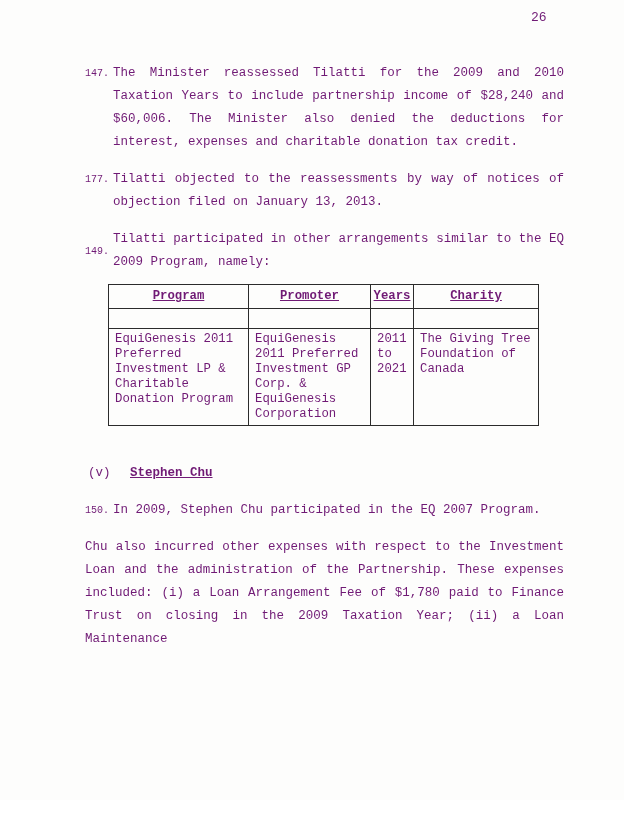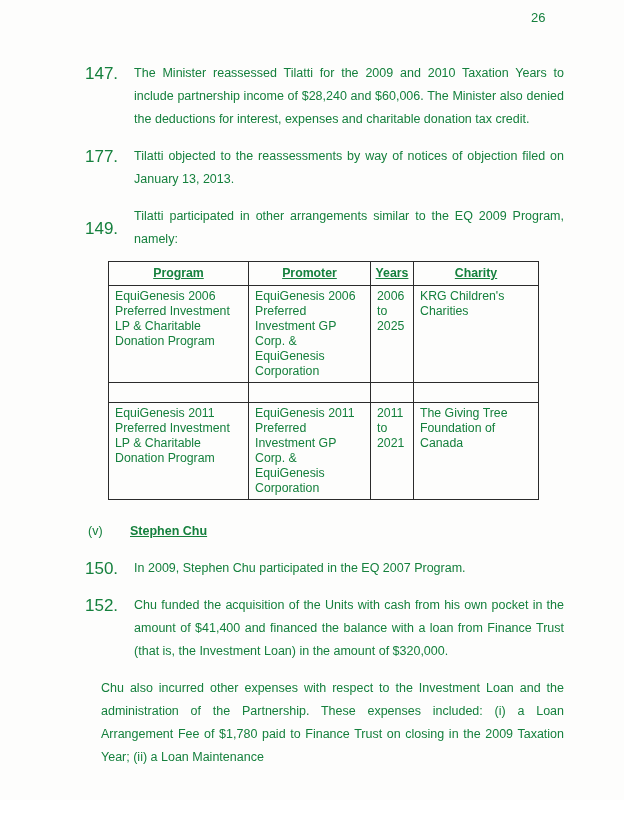--- a/index.html
+++ b/index.html
@@ -2,56 +2,55 @@
 <html><head>
 <meta charset="utf-8">
 <style>
   * { margin: 0; padding: 0; box-sizing: border-box; }
   html, body { background: #ffffff; }
   .page {
     position: relative;
     width: 624px;
     height: 800px;
     background: #fdfdfc;
-    font-family: Liberation Sans, sans-serif;
-    color: #15803d;
+    font-family: Liberation Mono, monospace;
+    color: #701a75;
     overflow: hidden;
   }
   .page-number {
     position: absolute;
     top: 10px;
     left: 531px;
     font-size: 13px;
   }
   .content {
     padding: 62px 60px 0 85px;
   }
   .para {
     display: flex;
     margin-bottom: 14px;
   }
   .para-num {
     flex: 0 0 28px;
-    font-size: 17px;
+    font-size: 10px;
     line-height: 23px;
   }
   .para-text {
     flex: 1;
     font-size: 12.5px;
     line-height: 23px;
     text-align: justify;
-    margin-left: 16px;
   }
   .para-149 { margin-bottom: 10px; align-items: center; }
   table.arrangements {
     border-collapse: collapse;
     table-layout: fixed;
     margin-left: 23px;
     width: 430px;
-    margin-bottom: 20px;
+    margin-bottom: 36px;
   }
   table.arrangements th,
   table.arrangements td {
     border: 1px solid #2b2b2b;
     font-size: 12.3px;
     vertical-align: top;
   }
   table.arrangements th {
     font-weight: bold;
     text-decoration: underline;
@@ -115,26 +114,20 @@
         <col class="col-years">
         <col class="col-charity">
       </colgroup>
       <tbody>
         <tr>
           <th>Program</th>
           <th>Promoter</th>
           <th>Years</th>
           <th>Charity</th>
         </tr>
-        <tr class="data-row">
-          <td>EquiGenesis 2006 Preferred Investment LP &amp; Charitable Donation Program</td>
-          <td>EquiGenesis 2006 Preferred Investment GP Corp. &amp; EquiGenesis Corporation</td>
-          <td>2006 to 2025</td>
-          <td>KRG Children's Charities</td>
-        </tr>
         <tr class="spacer-row">
           <td></td>
           <td></td>
           <td></td>
           <td></td>
         </tr>
         <tr class="data-row">
           <td>EquiGenesis 2011 Preferred Investment LP &amp; Charitable Donation Program</td>
           <td>EquiGenesis 2011 Preferred Investment GP Corp. &amp; EquiGenesis Corporation</td>
           <td>2011 to 2021</td>
@@ -147,23 +140,19 @@
       <span class="section-marker">(v)</span>
       <span class="section-title">Stephen Chu</span>
     </div>
 
     <div class="para">
       <div class="para-num">150.</div>
       <div class="para-text">In 2009, Stephen Chu participated in the EQ 2007 Program.</div>
     </div>
 
 
-    <div class="para">
-      <div class="para-num">152.</div>
-      <div class="para-text">Chu funded the acquisition of the Units with cash from his own pocket in the amount of $41,400 and financed the balance with a loan from Finance Trust (that is, the Investment Loan) in the amount of $320,000.</div>
-    </div>
 
     <div class="para">
       <div class="para-text">Chu also incurred other expenses with respect to the Investment Loan and the administration of the Partnership. These expenses included: (i) a Loan Arrangement Fee of $1,780 paid to Finance Trust on closing in the 2009 Taxation Year; (ii) a Loan Maintenance</div>
     </div>
 
   </div>
 </div>
 
 </body></html>

